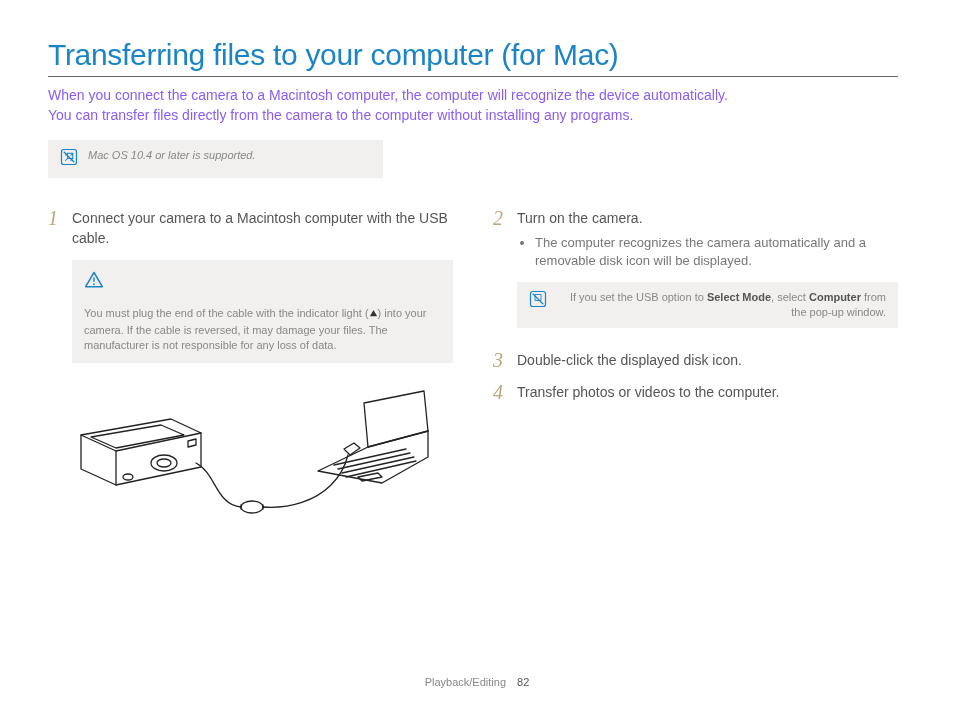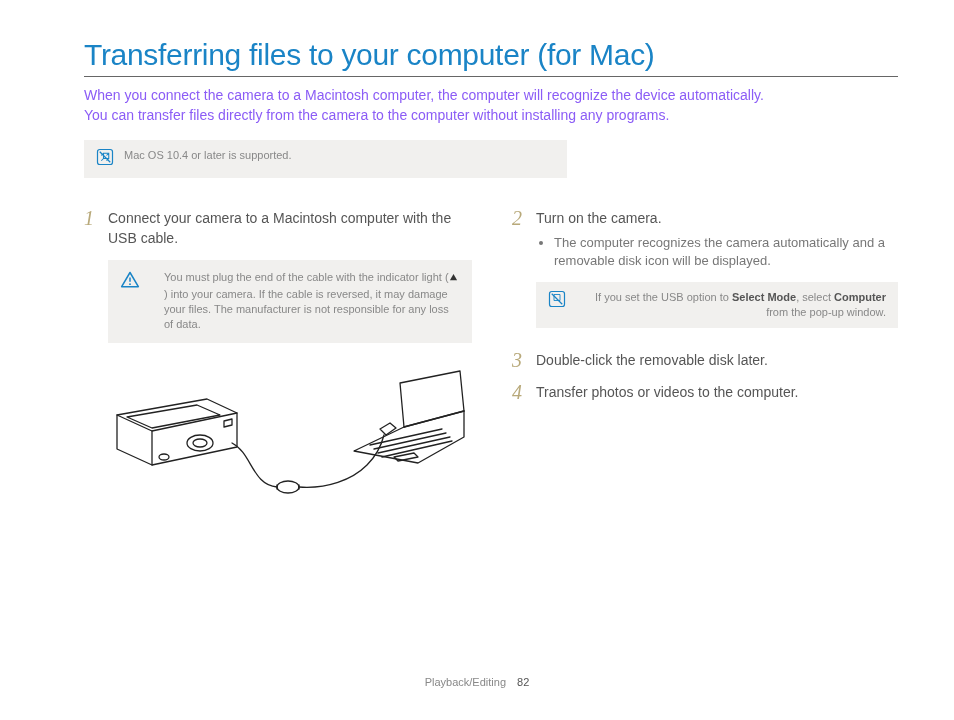--- a/index.html
+++ b/index.html
@@ -1,31 +1,31 @@
 <!DOCTYPE html>
 <html><head>
 <meta charset="utf-8">
 <style>
   * { box-sizing: border-box; margin: 0; padding: 0; }
   html, body { width: 954px; height: 720px; background: #fff; font-family: Arial, Helvetica, sans-serif; color: #555; }
-  .page { padding: 38px 56px 0 84px; position: relative; height: 100%; }
+  .page { padding: 38px 56px 0 48px; position: relative; height: 100%; }
   .title { font-family: "Arial Narrow", Arial, sans-serif; font-size: 30px; color: #1a84c6; font-weight: 400; letter-spacing: -0.3px; padding-bottom: 4px; border-bottom: 1px solid #666; }
   .intro { font-size: 14px; color: #8b5cf6; line-height: 1.45; margin-top: 8px; font-weight: 300; }
   .tipbox { background: #f1f0ee; padding: 8px 12px; display: flex; align-items: flex-start; gap: 10px; }
-  .tipbox.small { width: 483px; margin-top: 14px; }
+  .tipbox.small { width: 335px; margin-top: 14px; font-style: italic; }
   .tipbox .tip-icon svg { width: 18px; height: 18px; }
   .tipbox .tiptext { font-size: 11px; color: #888; line-height: 1.35; }
   .tipbox .tiptext b { color: #555; font-weight: 700; }
   .columns { display: flex; gap: 40px; margin-top: 30px; }
   .col { flex: 1; }
   .step { display: flex; gap: 10px; margin-bottom: 12px; }
   .step-num { font-family: Georgia, "Times New Roman", serif; font-style: italic; font-size: 20px; color: #b8a97a; line-height: 1; min-width: 14px; font-weight: 400; }
   .step-body { font-size: 14px; color: #555; line-height: 1.45; font-weight: 300; }
   .bullet { list-style: disc; margin: 6px 0 0 18px; font-size: 13px; color: #777; font-weight: 400; line-height: 1.4; }
-  .warnbox { background: #f1f0ee; padding: 10px 14px 10px 12px; display: flex; align-items: flex-start; gap: 24px; margin: 10px 0 0 24px; }
+  .warnbox { background: #f1f0ee; padding: 10px 14px 10px 12px; display: flex; align-items: flex-start; gap: 12px; margin: 10px 0 0 24px; flex-direction: column; }
   .warnbox .warn-icon svg { width: 20px; height: 20px; }
   .warnbox .warntext { font-size: 11px; color: #888; line-height: 1.4; }
   .diagram { margin: 22px 0 0 18px; }
   .footer { position: absolute; bottom: 32px; left: 0; right: 0; text-align: center; font-size: 11px; color: #888; }
   .footer .pageno { color: #555; margin-left: 8px; }
 </style>
 </head>
 <body>
 
 <div class="page">
@@ -127,21 +127,21 @@
               <path d="M8 6 L16 6 L16 14 L8 14 Z" fill="none" stroke="#1a84c6" stroke-width="1.2"></path>
             </svg>
         </span>
         <div class="tiptext">
           <span>If you set the USB option to </span><b>Select Mode</b><span>, select </span><b>Computer</b><span> from the pop-up window.</span>
         </div>
       </div>
 
       <div class="step" style="margin-top:22px;">
         <div class="step-num">3</div>
-        <div class="step-body">Double-click the removable disk later.</div>
+        <div class="step-body">Double-click the displayed disk icon.</div>
       </div>
 
       <div class="step">
         <div class="step-num">4</div>
         <div class="step-body">Transfer photos or videos to the computer.</div>
       </div>
     </div>
 
   </div>
 

